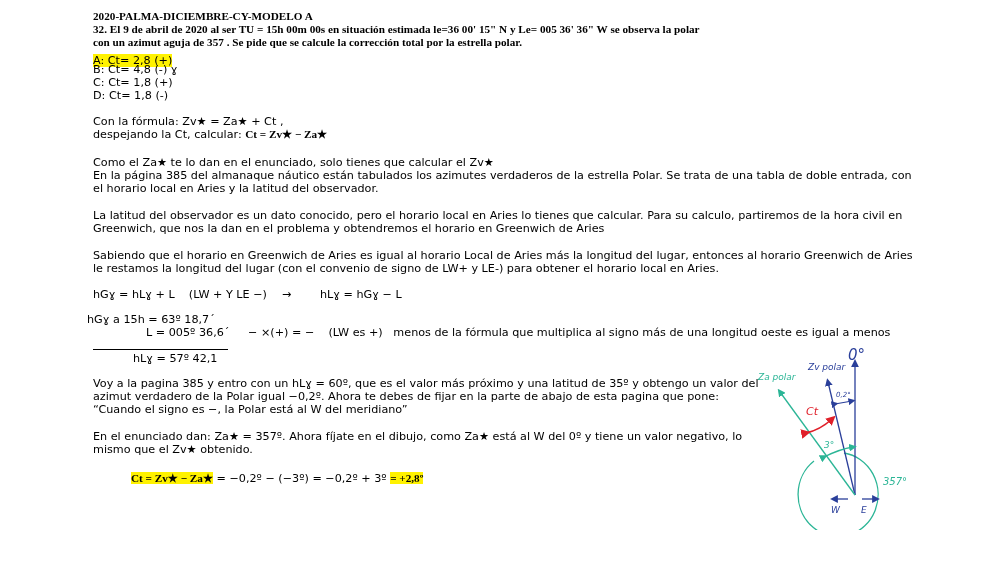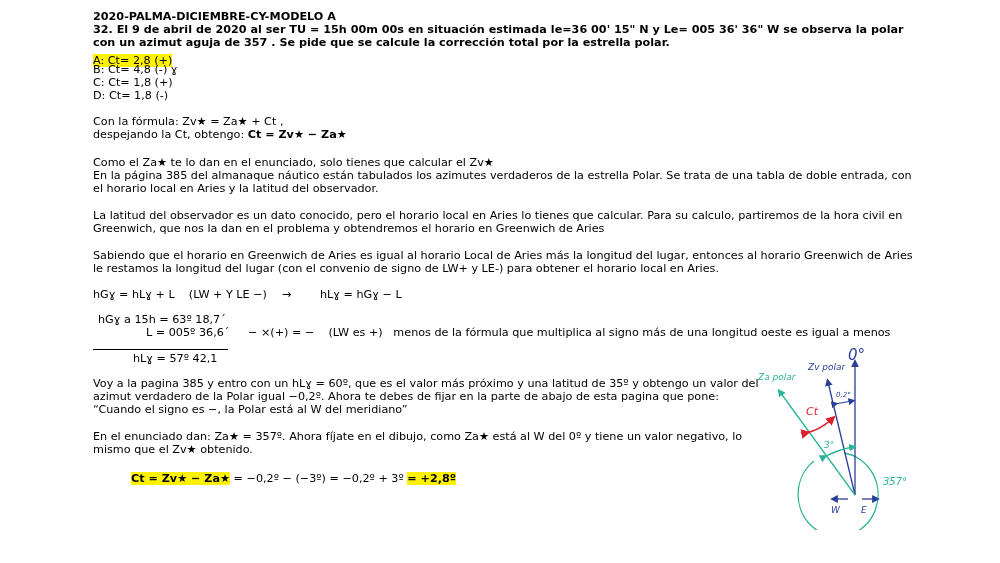--- a/index.html
+++ b/index.html
@@ -1,57 +1,57 @@
 <!DOCTYPE html>
 <html><head>
   <meta charset="utf-8">
   <style>
     html, body { margin: 0; padding: 0; background: #ffffff; }
     body {
       width: 1000px; height: 563px; position: relative; overflow: hidden;
       font-family: "DejaVu Sans", sans-serif; font-size: 11.2px; color: #000;
     }
     .line { position: absolute; left: 93px; white-space: nowrap; line-height: 13px; }
-    .b { font-weight: bold; }
+    .b { font-weight: bold; font-family: Liberation Serif, serif; }
     .hl { background: #fff200; }
     .math { position: absolute; white-space: nowrap; line-height: 13px; text-align: center; }
     .rule { position: absolute; left: 93px; top: 349px; width: 135px; height: 1px; background: #000; }
     #diagram { position: absolute; left: 740px; top: 335px; }
     .hand { font-family: "DejaVu Sans", sans-serif; font-style: italic; }
   </style>
 </head>
 <body>
 
 <div class="line b" style="top:10px">2020-PALMA-DICIEMBRE-CY-MODELO A</div>
 <div class="line b" style="top:23px">32. El 9 de abril de 2020 al ser TU = 15h 00m 00s en situación estimada le=36  00' 15" N y Le= 005  36' 36" W se observa la polar</div>
 <div class="line b" style="top:36px">con un azimut aguja de 357  . Se pide que se calcule la corrección total por la estrella polar.</div>
 
 <div class="line" style="top:54px"><span class="hl">A: Ct= 2,8  (+)</span></div>
 <div class="line" style="top:63px">B: Ct= 4,8  (-) ɣ</div>
 <div class="line" style="top:76px">C: Ct= 1,8  (+)</div>
 <div class="line" style="top:89px">D: Ct= 1,8  (-)</div>
 
 <div class="line" style="top:115px">Con la fórmula: Zv★ =  Za★ + Ct ,</div>
-<div class="line" style="top:128px"><span>despejando la Ct, obtengo: </span><span class="b">Ct = Zv★ − Za★</span></div>
+<div class="line" style="top:128px"><span>despejando la Ct, calcular: </span><span class="b">Ct = Zv★ − Za★</span></div>
 
 <div class="line" style="top:156px">Como el Za★ te lo dan en el enunciado, solo tienes que calcular el Zv★</div>
 <div class="line" style="top:169px">En la página 385 del almanaque náutico están tabulados los azimutes verdaderos de la estrella Polar. Se trata de una tabla de doble entrada, con</div>
 <div class="line" style="top:182px">el horario local en Aries y la latitud del observador.</div>
 
 <div class="line" style="top:209px">La latitud del observador es un dato conocido, pero el horario local en Aries lo tienes que calcular. Para su calculo, partiremos de la hora civil en</div>
 <div class="line" style="top:222px">Greenwich, que nos la dan en el problema y obtendremos el horario en Greenwich de Aries</div>
 
 <div class="line" style="top:249px">Sabiendo que el horario en Greenwich de Aries es igual al horario Local de Aries más la longitud del lugar, entonces al horario Greenwich de Aries</div>
 <div class="line" style="top:262px">le restamos la longitud del lugar (con el convenio de signo de LW+ y LE-) para obtener el horario local en Aries.</div>
 
 <div class="math" style="left:93px; top:288px; white-space:pre">hGɣ = hLɣ + L    (LW + Y LE −)</div>
 <div class="math" style="left:282px; top:288px">→</div>
 <div class="math" style="left:320px; top:288px">hLɣ = hGɣ − L</div>
 
-<div class="math" style="left:98px; top:313px">hGɣ  a 15h =  63º 18,7´</div>
+<div class="math" style="left:87px; top:313px">hGɣ  a 15h =  63º 18,7´</div>
 <div class="math" style="left:146px; top:326px">L = 005º 36,6´</div>
 <div class="math" style="left:248px; top:326px; white-space:pre">− ×(+) = −    (LW es +)   menos de la fórmula que multiplica al signo más de una longitud oeste es igual a menos</div>
 <div class="rule"></div>
 <div class="math" style="left:133px; top:352px">hLɣ = 57º 42,1</div>
 
 <div class="line" style="top:377px">Voy a la pagina 385 y entro con un hLɣ = 60º, que es el valor más próximo y una latitud de 35º y obtengo un valor del</div>
 <div class="line" style="top:390px">azimut verdadero de la Polar igual −0,2º. Ahora te debes de fijar en la parte de abajo de esta pagina que pone:</div>
 <div class="line" style="top:403px">“Cuando el signo es −, la Polar está al W del meridiano”</div>
 
 <div class="line" style="top:430px">En el enunciado dan: Za★ = 357º. Ahora fíjate en el dibujo, como Za★ está al W del 0º y tiene un valor negativo, lo</div>

